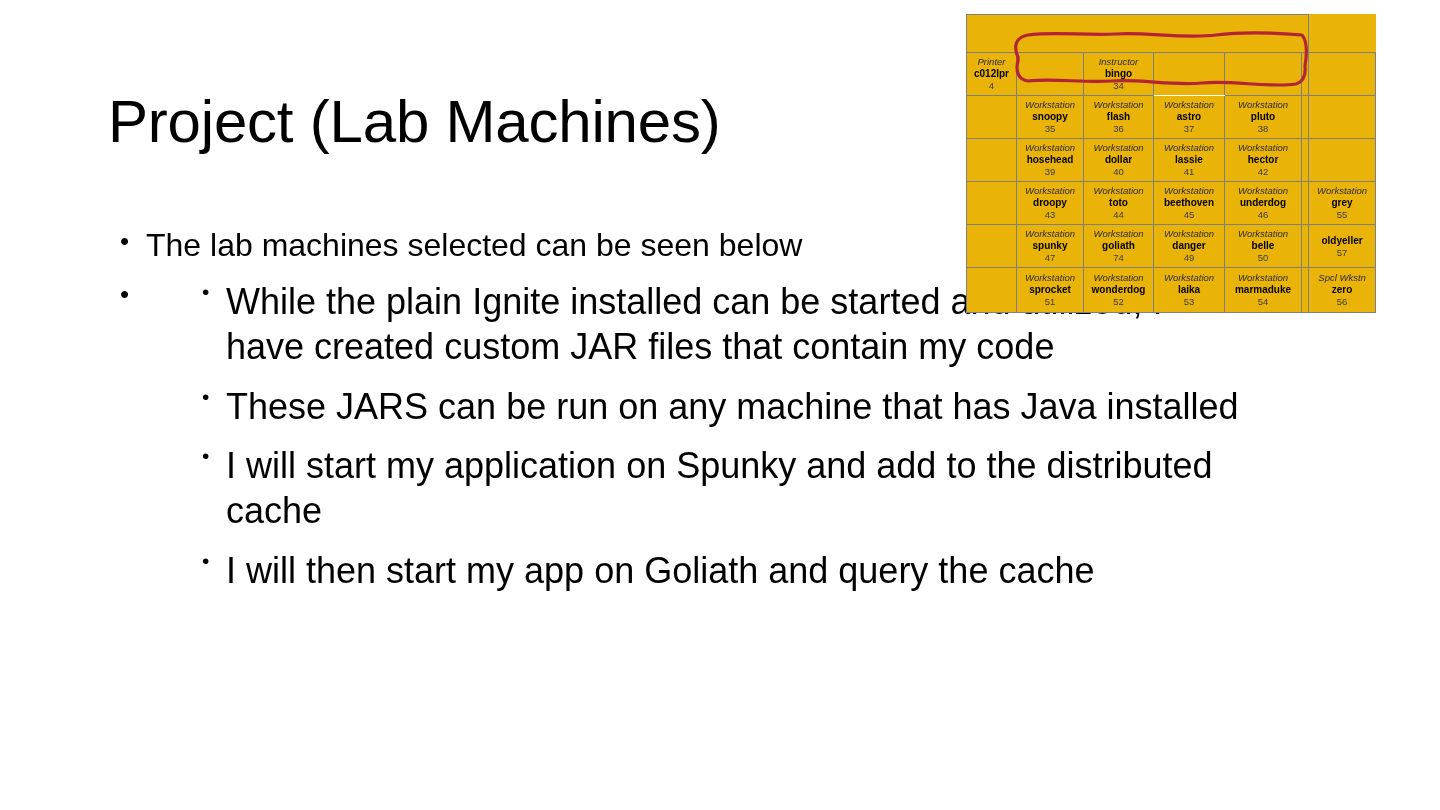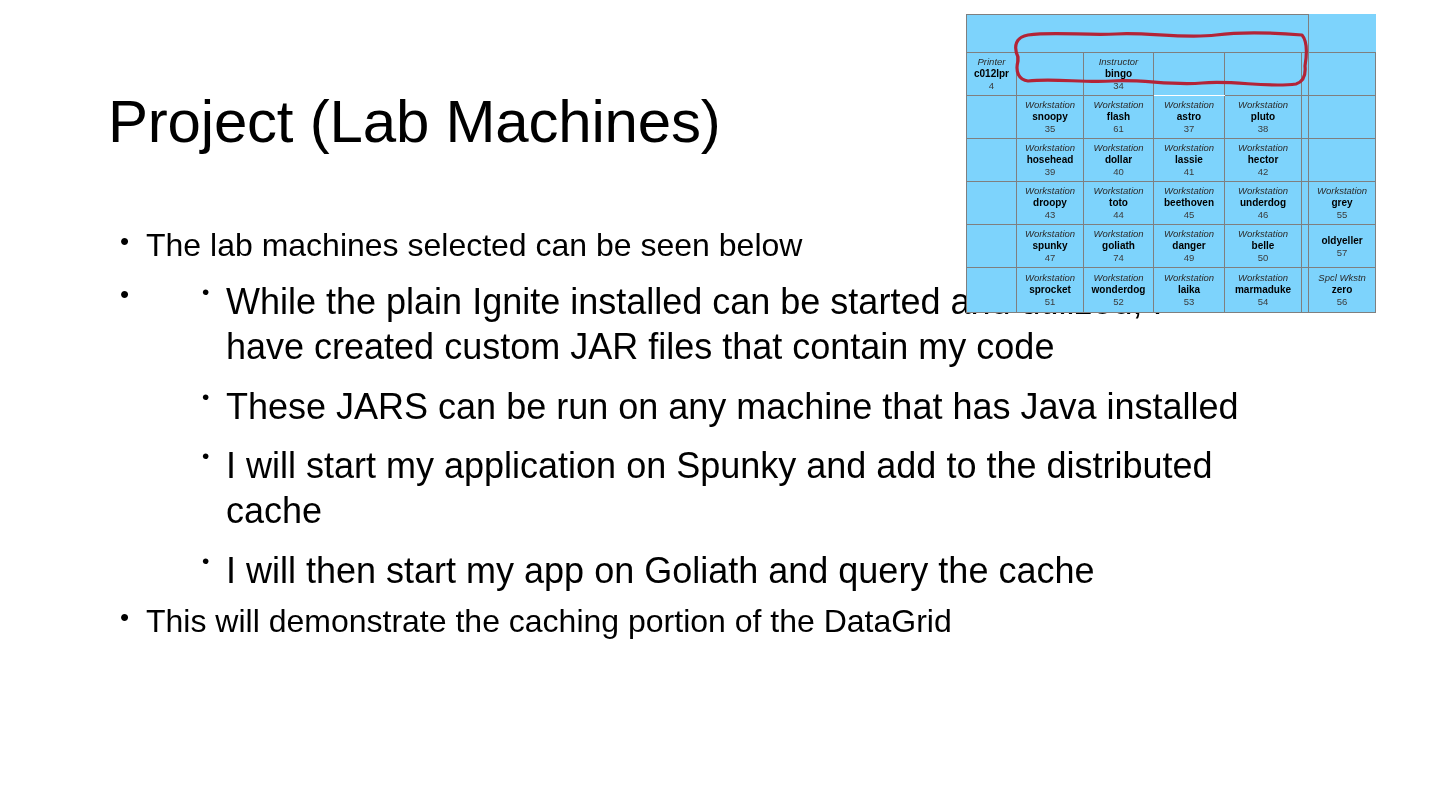--- a/index.html
+++ b/index.html
@@ -84,21 +84,21 @@
     left: 966px;
     top: 14px;
     width: 407px;
     height: 299px;
   }
   table.plan {
     border-collapse: collapse;
     table-layout: fixed;
     width: 407px;
     height: 299px;
-    background: #7dd3fc;
+    background: #eab308;
   }
   table.plan td {
     border: 1px solid #7f7f7f;
     padding: 0;
     vertical-align: middle;
     text-align: center;
     font-size: 0;
     line-height: 1;
   }
   table.plan td.pad-aisle { border-left: 1px solid #7f7f7f; border-right: 1px solid #7f7f7f; }
@@ -165,23 +165,20 @@
         </li>
         <li class="b2">
           <span>I will start my application on Spunky and add to the distributed cache</span>
         </li>
         <li class="b2">
           <span>I will then start my app on Goliath and query the cache</span>
         </li>
       </ul>
     </li>
 
-    <li class="b1">
-      <span class="btext">This will demonstrate the caching portion of the DataGrid</span>
-    </li>
 
   </ul>
 </div>
 
 <div class="plan-wrap">
   <table class="plan" id="plan-table">
     <colgroup>
         <col style="width: 50px;">
         <col style="width: 67px;">
         <col style="width: 70px;">
@@ -221,21 +218,21 @@
             <span class="cell">
               <span class="ctype">Workstation</span>
               <span class="cname">snoopy</span>
               <span class="cnum">35</span>
             </span>
           </td>
           <td style="border-color: rgb(127, 127, 127);">
             <span class="cell">
               <span class="ctype">Workstation</span>
               <span class="cname">flash</span>
-              <span class="cnum">61</span>
+              <span class="cnum">36</span>
             </span>
           </td>
           <td style="border-color: rgb(127, 127, 127);">
             <span class="cell">
               <span class="ctype">Workstation</span>
               <span class="cname">astro</span>
               <span class="cnum">37</span>
             </span>
           </td>
           <td style="border-color: rgb(127, 127, 127);">

